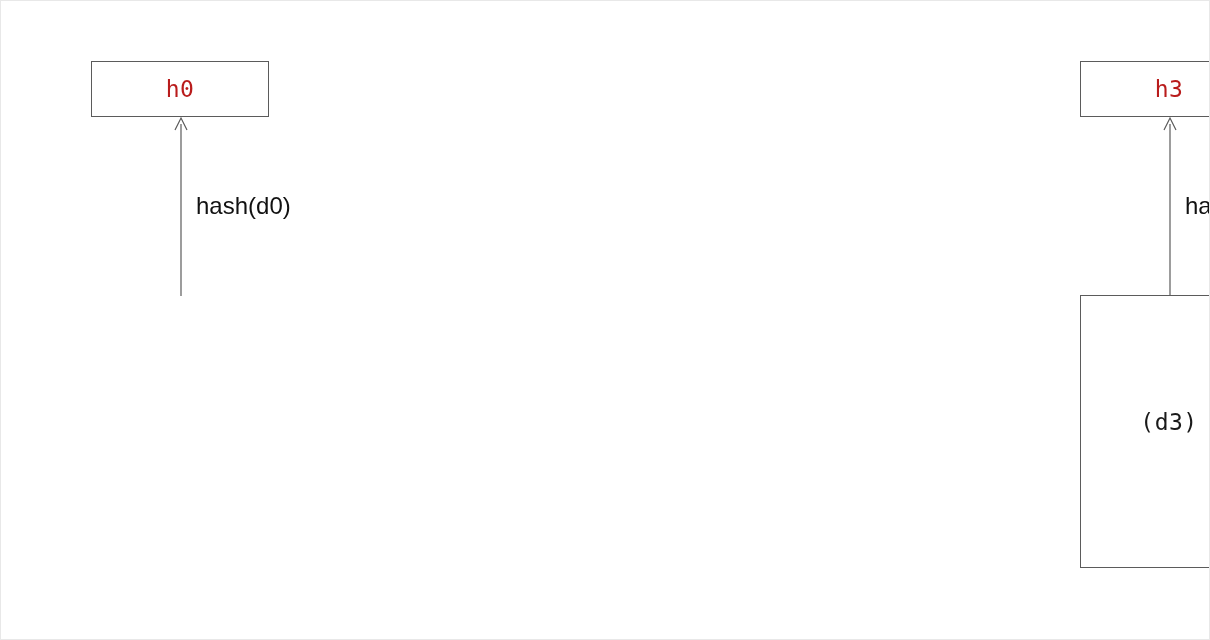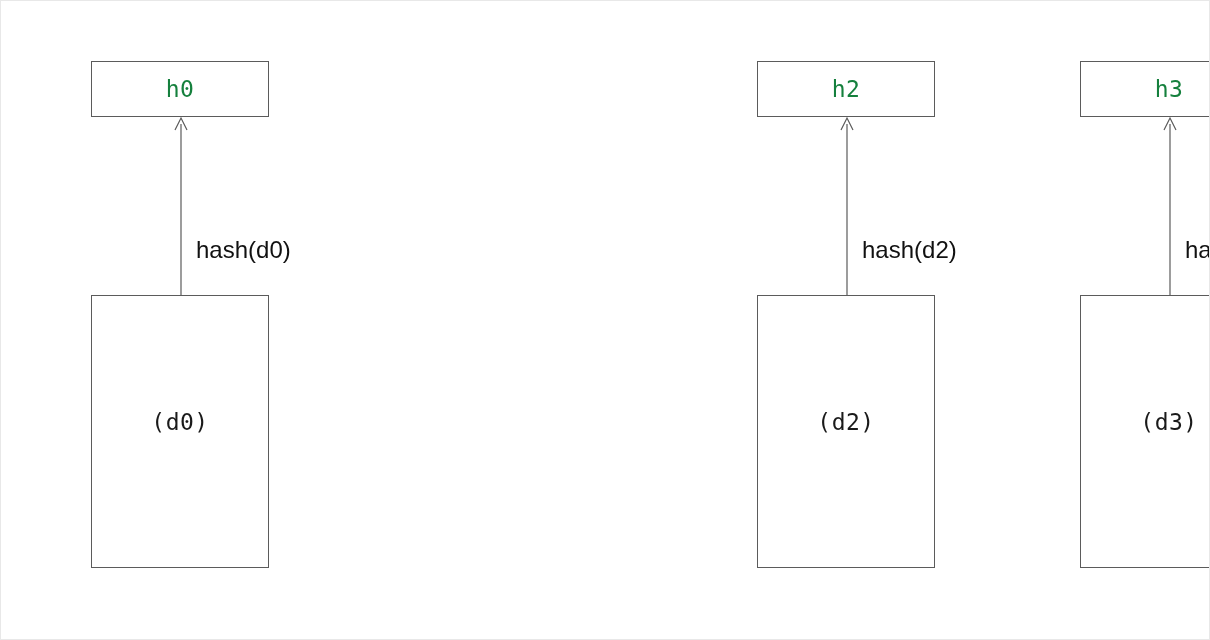--- a/index.html
+++ b/index.html
@@ -40,21 +40,21 @@
     box-sizing: border-box;
     border: 1px solid #5b5b5b;
     background: #ffffff;
     display: flex;
     align-items: center;
     justify-content: center;
   }
   .hash-box .label {
     font-family: "DejaVu Sans Mono", "Liberation Mono", monospace;
     font-size: 23px;
-    color: #15803d;
+    color: #b91c1c;
     line-height: 1;
     letter-spacing: 0.5px;
   }
   .data-box {
     position: absolute;
     left: 0;
     top: 295px;
     width: 178px;
     height: 273px;
     box-sizing: border-box;
@@ -87,60 +87,41 @@
   }
   .edge-label {
     position: absolute;
     left: 105px;
     top: 193px;
     font-family: "Liberation Sans", sans-serif;
     font-size: 24px;
     color: #111111;
     white-space: nowrap;
     line-height: 1.1;
-    margin-top: 44px;
   }
 </style>
 </head>
 <body>
 
 <div id="canvas">
 
   <div class="col" style="left:91px">
     <div class="hash-box">
       <span class="label">h0</span>
     </div>
     <div class="edge">
       <svg width="14" height="179" viewBox="0 0 14 179" aria-hidden="true">
         <line x1="7" y1="179" x2="7" y2="7" stroke="#5b5b5b" stroke-width="1.2"></line>
         <polyline points="1,13 7,1 13,13" fill="none" stroke="#5b5b5b" stroke-width="1.2"></polyline>
       </svg>
     </div>
     <div class="edge-label">hash(d0)</div>
-    <div class="data-box">
-      <span class="label">(d0)</span>
-    </div>
   </div>
 
 
-  <div class="col" style="left:757px">
-    <div class="hash-box">
-      <span class="label">h2</span>
-    </div>
-    <div class="edge">
-      <svg width="14" height="179" viewBox="0 0 14 179" aria-hidden="true">
-        <line x1="7" y1="179" x2="7" y2="7" stroke="#5b5b5b" stroke-width="1.2"></line>
-        <polyline points="1,13 7,1 13,13" fill="none" stroke="#5b5b5b" stroke-width="1.2"></polyline>
-      </svg>
-    </div>
-    <div class="edge-label">hash(d2)</div>
-    <div class="data-box">
-      <span class="label">(d2)</span>
-    </div>
-  </div>
 
   <div class="col" style="left:1080px">
     <div class="hash-box">
       <span class="label">h3</span>
     </div>
     <div class="edge">
       <svg width="14" height="179" viewBox="0 0 14 179" aria-hidden="true">
         <line x1="7" y1="179" x2="7" y2="7" stroke="#5b5b5b" stroke-width="1.2"></line>
         <polyline points="1,13 7,1 13,13" fill="none" stroke="#5b5b5b" stroke-width="1.2"></polyline>
       </svg>

